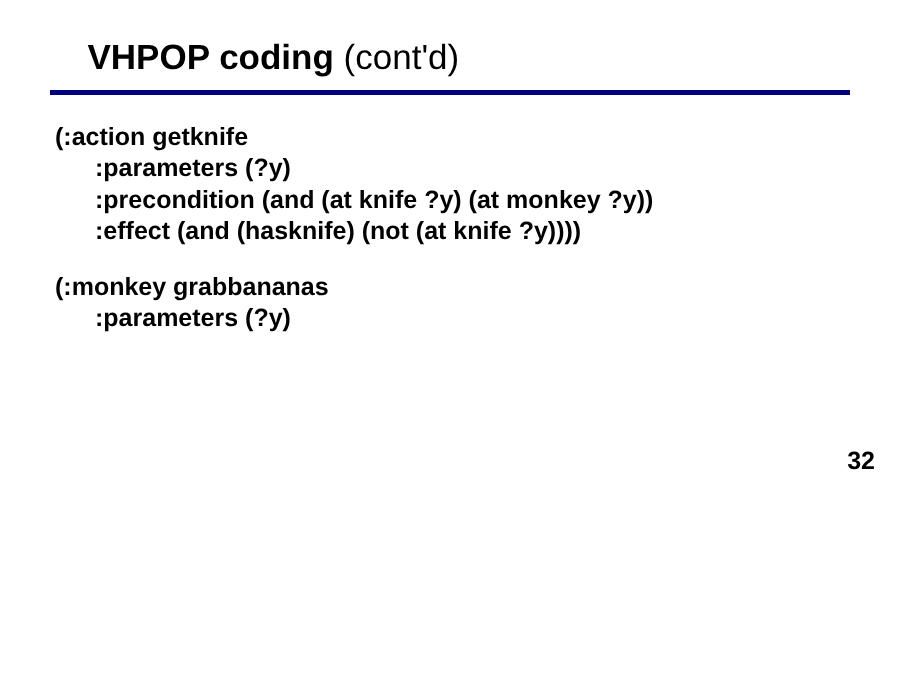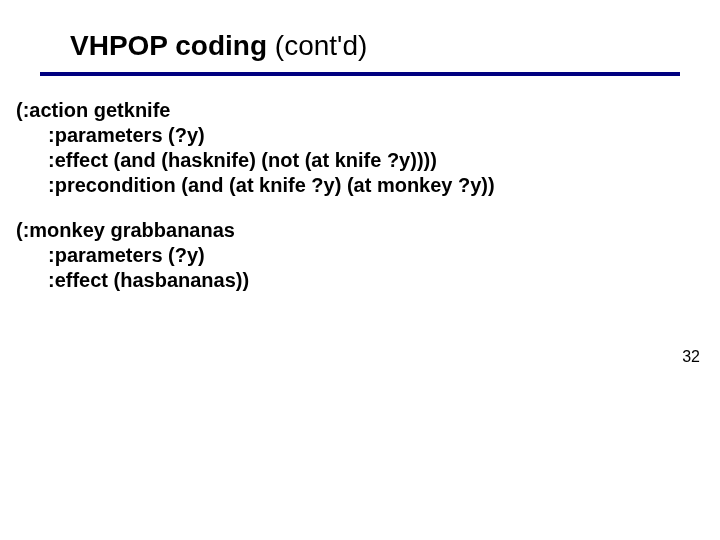--- a/index.html
+++ b/index.html
@@ -26,40 +26,40 @@
     font-weight: normal;
   }
   .title .bold {
     font-weight: bold;
   }
   .rule {
     margin: 10px 40px 0 40px;
     border-bottom: 4px solid #000080;
   }
   .body-area {
-    padding: 22px 40px 0 16px;
+    padding: 22px 40px 0 44px;
     font-size: 20px;
     font-weight: bold;
     line-height: 1.25;
   }
   .block {
     margin-bottom: 20px;
   }
   .indent {
     padding-left: 32px;
   }
   .sub-indent {
     padding-left: 40px;
   }
   .page-number {
     position: absolute;
-    bottom: 18px;
+    bottom: 3px;
     right: 20px;
-    font-size: 16px;
-    font-weight: normal;
+    font-size: 20px;
+    font-weight: bold;
     color: #000;
   }
 </style>
 </head>
 <body>
 
 <div class="slide">
 
   <div class="title-area">
     <div class="title">
@@ -67,27 +67,26 @@
     </div>
   </div>
 
   <div class="rule"></div>
 
   <div class="body-area">
 
     <div class="block">
       <div>(:action getknife</div>
       <div class="indent">:parameters (?y)</div>
+      <div class="indent">:precondition (and (at knife ?y) (at monkey ?y))</div>
       <div class="indent">:effect (and (hasknife) (not (at knife ?y))))</div>
-      <div class="indent">:precondition (and (at knife ?y) (at monkey ?y))</div>
     </div>
 
     <div class="block">
       <div>(:monkey grabbananas</div>
       <div class="indent">:parameters (?y)</div>
-      <div class="indent">:effect (hasbananas))</div>
     </div>
 
   </div>
 
   <div class="page-number">32</div>
 
 </div>
 
 </body></html>

